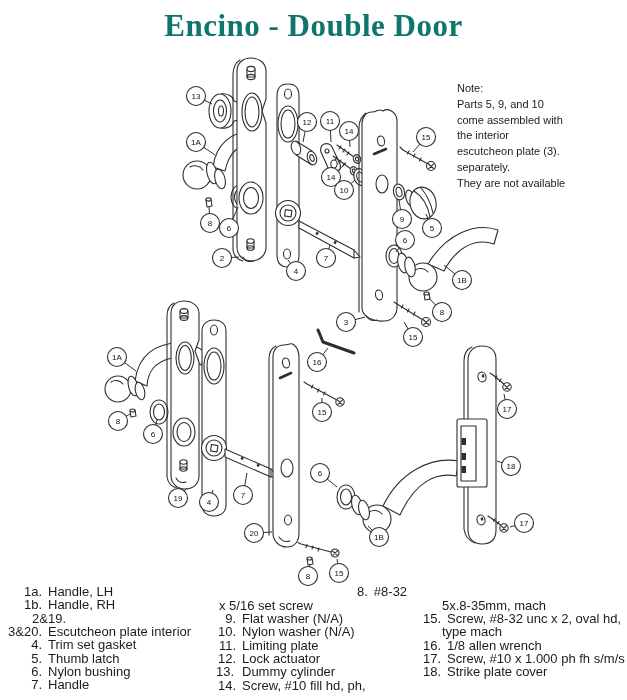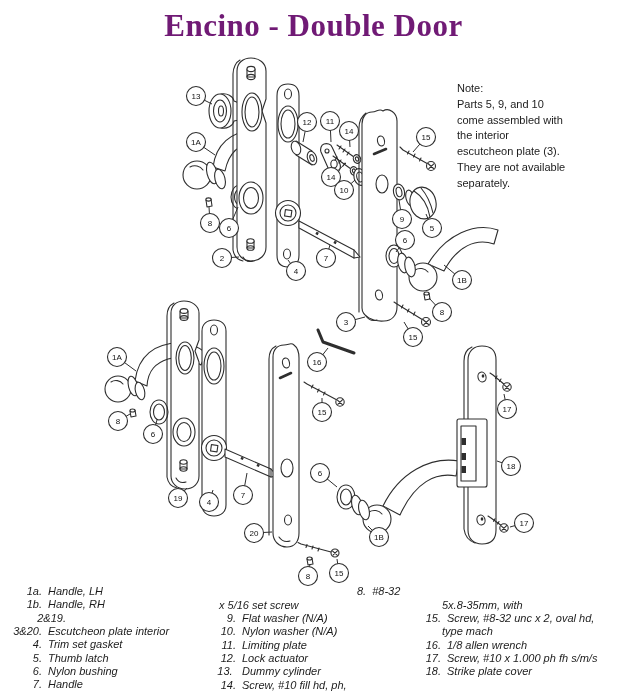--- a/index.html
+++ b/index.html
@@ -3,51 +3,51 @@
 <meta charset="utf-8">
 <style>
   html,body{margin:0;padding:0;}
   body{
     width:627px;height:700px;position:relative;background:#ffffff;
     font-family:"Liberation Sans",sans-serif;color:#1a1a1a;overflow:hidden;
   }
   .title{
     position:absolute;left:0;top:8px;width:627px;text-align:center;
     font-family:"Liberation Serif",serif;font-weight:bold;font-size:31px;
-    letter-spacing:0.5px;color:#701a75;
+    letter-spacing:0.5px;color:#0f766e;
   }
   .note{
     position:absolute;left:457px;top:81px;width:152px;
     font-size:11px;line-height:15.8px;color:#1c1c1c;
   }
   svg.diagram{position:absolute;left:0;top:0;}
   svg .ln{fill:none;stroke:#2e2e2e;stroke-width:1.1;stroke-linecap:round;stroke-linejoin:round;}
   svg .wh{fill:#ffffff;stroke:#2e2e2e;stroke-width:1.1;stroke-linecap:round;stroke-linejoin:round;}
   svg .thk{fill:none;stroke:#2e2e2e;stroke-width:2.6;stroke-linecap:round;}
   svg text{font-family:"Liberation Sans",sans-serif;font-size:8px;fill:#111;}
-  .plist{position:absolute;font-size:11px;color:#1c1c1c;font-style:italic;}
+  .plist{position:absolute;font-size:13px;color:#1c1c1c;}
   .prow{display:flex;height:13.35px;line-height:13.35px;white-space:nowrap;}
   .pnum{display:inline-block;text-align:right;flex:none;}
   .ptxt{margin-left:6px;}
   .pcont{display:inline-block;}
 </style>
 </head>
 <body>
 
 <div class="title">Encino - Double Door</div>
 
 <div class="note">
   <div>Note:</div>
   <div id="note-lines">
       <div>Parts 5, 9, and 10</div>
       <div>come assembled with</div>
       <div>the interior</div>
       <div>escutcheon plate (3).</div>
+      <div>separately.</div>
       <div>They are not available</div>
-      <div>separately.</div>
     </div>
 </div>
 
 <svg class="diagram" width="627" height="700" viewBox="0 0 627 700">
 
   <g>
 
     <g>
       <path class="wh" d="M221,94 C227,93 233,96 234,101 L239,103 L239,107 L243,108 L243,115 L239,116 L239,120 L234,121 C233,126 227,129 221,128 Z"></path>
       <ellipse class="wh" cx="220" cy="111" rx="11" ry="17"></ellipse>
@@ -490,21 +490,21 @@
       <span class="pnum" style="width: 22px; text-align: center;">13.</span>
       <span class="ptxt">Dummy cylinder</span>
     </div>
     <div class="prow">
       <span class="pnum" style="width: 22px;">14.</span>
       <span class="ptxt">Screw, #10 fill hd, ph,</span>
     </div>
   </div>
 <div id="col3" class="plist" style="left:419px;top:598.5px;">
     <div class="prow">
-      <span class="pcont" style="padding-left: 23px;">5x.8-35mm, with</span>
+      <span class="pcont" style="padding-left: 23px;">5x.8-35mm, mach</span>
     </div>
     <div class="prow">
       <span class="pnum" style="width: 22px;">15.</span>
       <span class="ptxt">Screw, #8-32 unc x 2, oval hd,</span>
     </div>
     <div class="prow">
       <span class="pcont" style="padding-left: 23px;">type mach</span>
     </div>
     <div class="prow">
       <span class="pnum" style="width: 22px;">16.</span>

